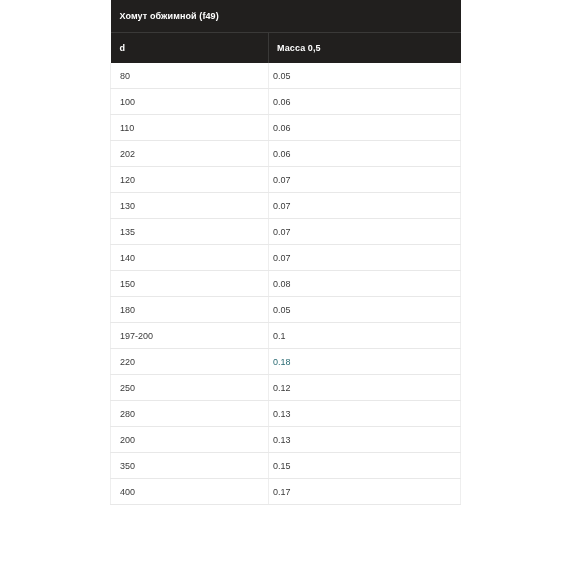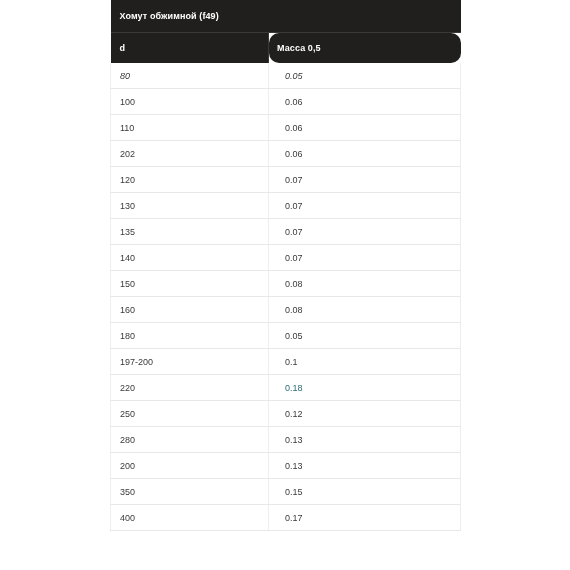--- a/index.html
+++ b/index.html
@@ -54,42 +54,40 @@
     padding: 0 0 0 9px;
     text-align: left;
     vertical-align: middle;
     border: none;
     border-top: 1px solid #3a3938;
     letter-spacing: 0.1px;
   }
   .head-row th.col-m {
     border-left: 1px solid #3a3938;
     padding-left: 8px;
-    border-radius: 10px;
   }
   tbody tr td {
     height: 25px;
     padding: 0 0 0 9px;
     font-size: 9px;
     color: #3a3a3a;
     background: #ffffff;
     border-bottom: 1px solid #e8e8e8;
     border-left: 1px solid #eeeeee;
     border-right: 1px solid #eeeeee;
     vertical-align: middle;
     text-align: left;
     white-space: nowrap;
   }
   tbody tr td.val {
-    padding-left: 16px;
+    padding-left: 4px;
     border-left: none;
   }
   tbody tr:first-child td {
     border-top: none;
-    font-style: italic;
   }
   tbody tr td.val.accent {
     color: #2a6b73;
   }
 </style>
 </head>
 <body>
 
 <div class="page">
   <div class="table-wrap">
@@ -138,24 +136,20 @@
           </tr>
           <tr>
             <td class="dim">140</td>
             <td class="val">0.07</td>
           </tr>
           <tr>
             <td class="dim">150</td>
             <td class="val">0.08</td>
           </tr>
           <tr>
-            <td class="dim">160</td>
-            <td class="val">0.08</td>
-          </tr>
-          <tr>
             <td class="dim">180</td>
             <td class="val">0.05</td>
           </tr>
           <tr>
             <td class="dim">197-200</td>
             <td class="val">0.1</td>
           </tr>
           <tr>
             <td class="dim">220</td>
             <td class="val accent">0.18</td>

